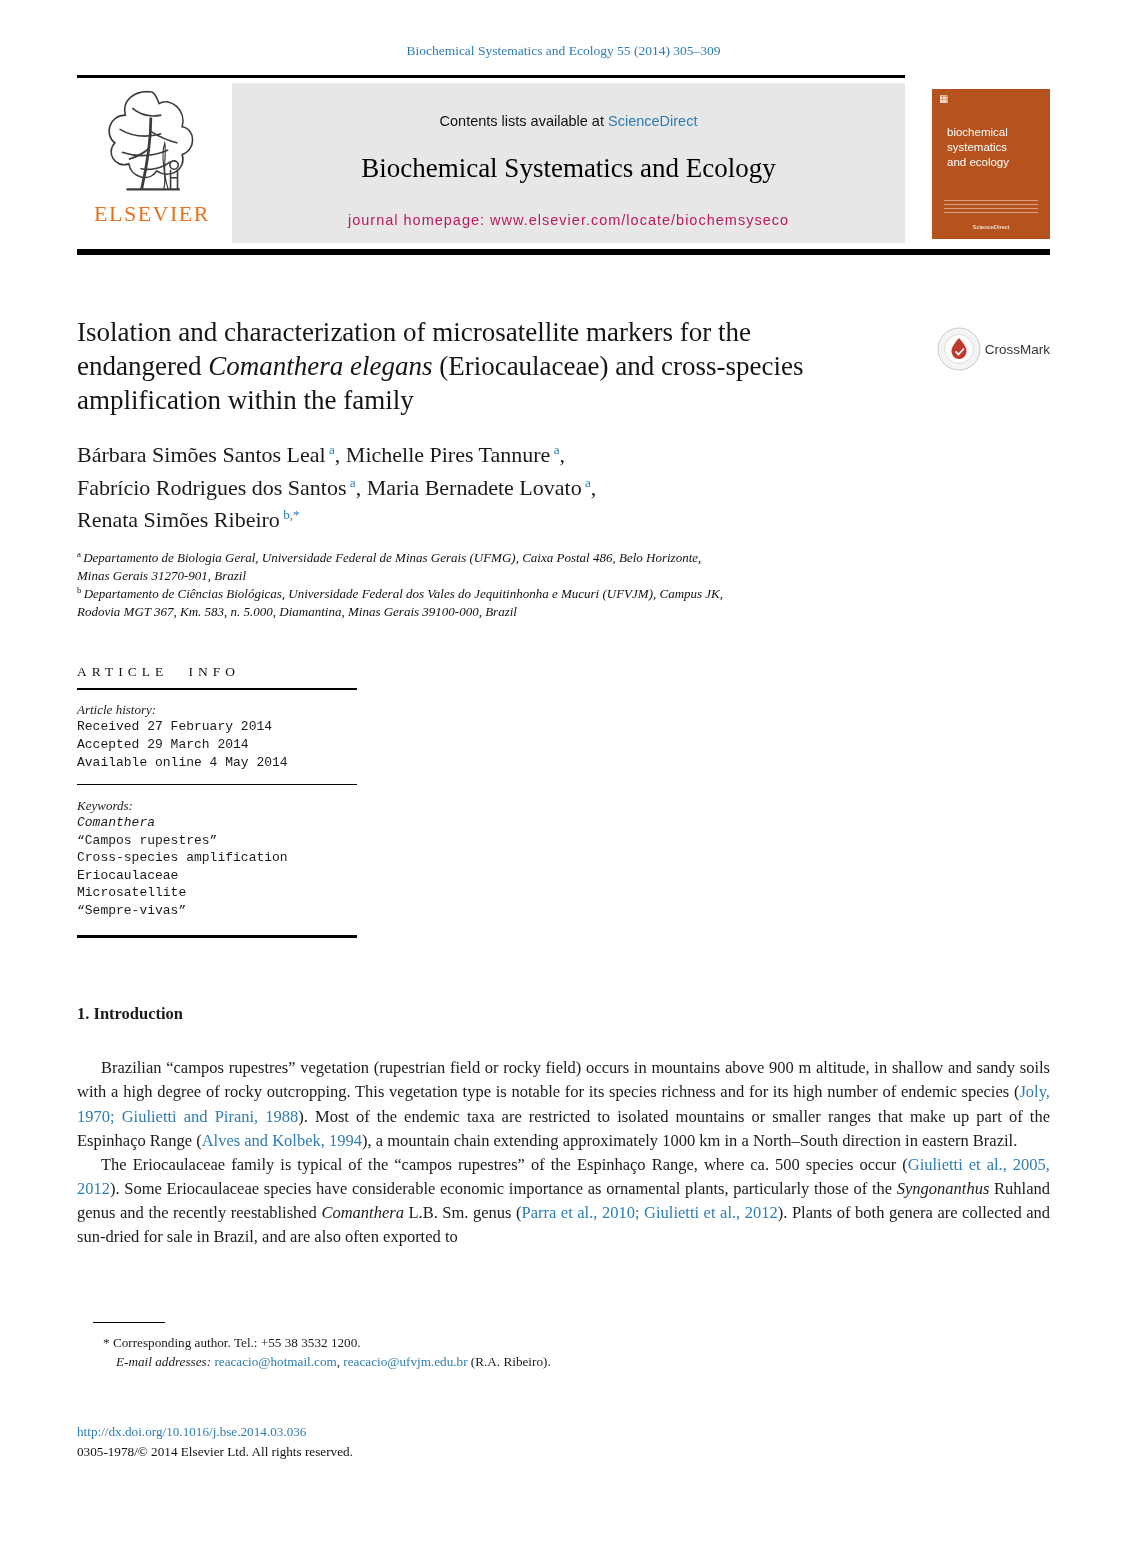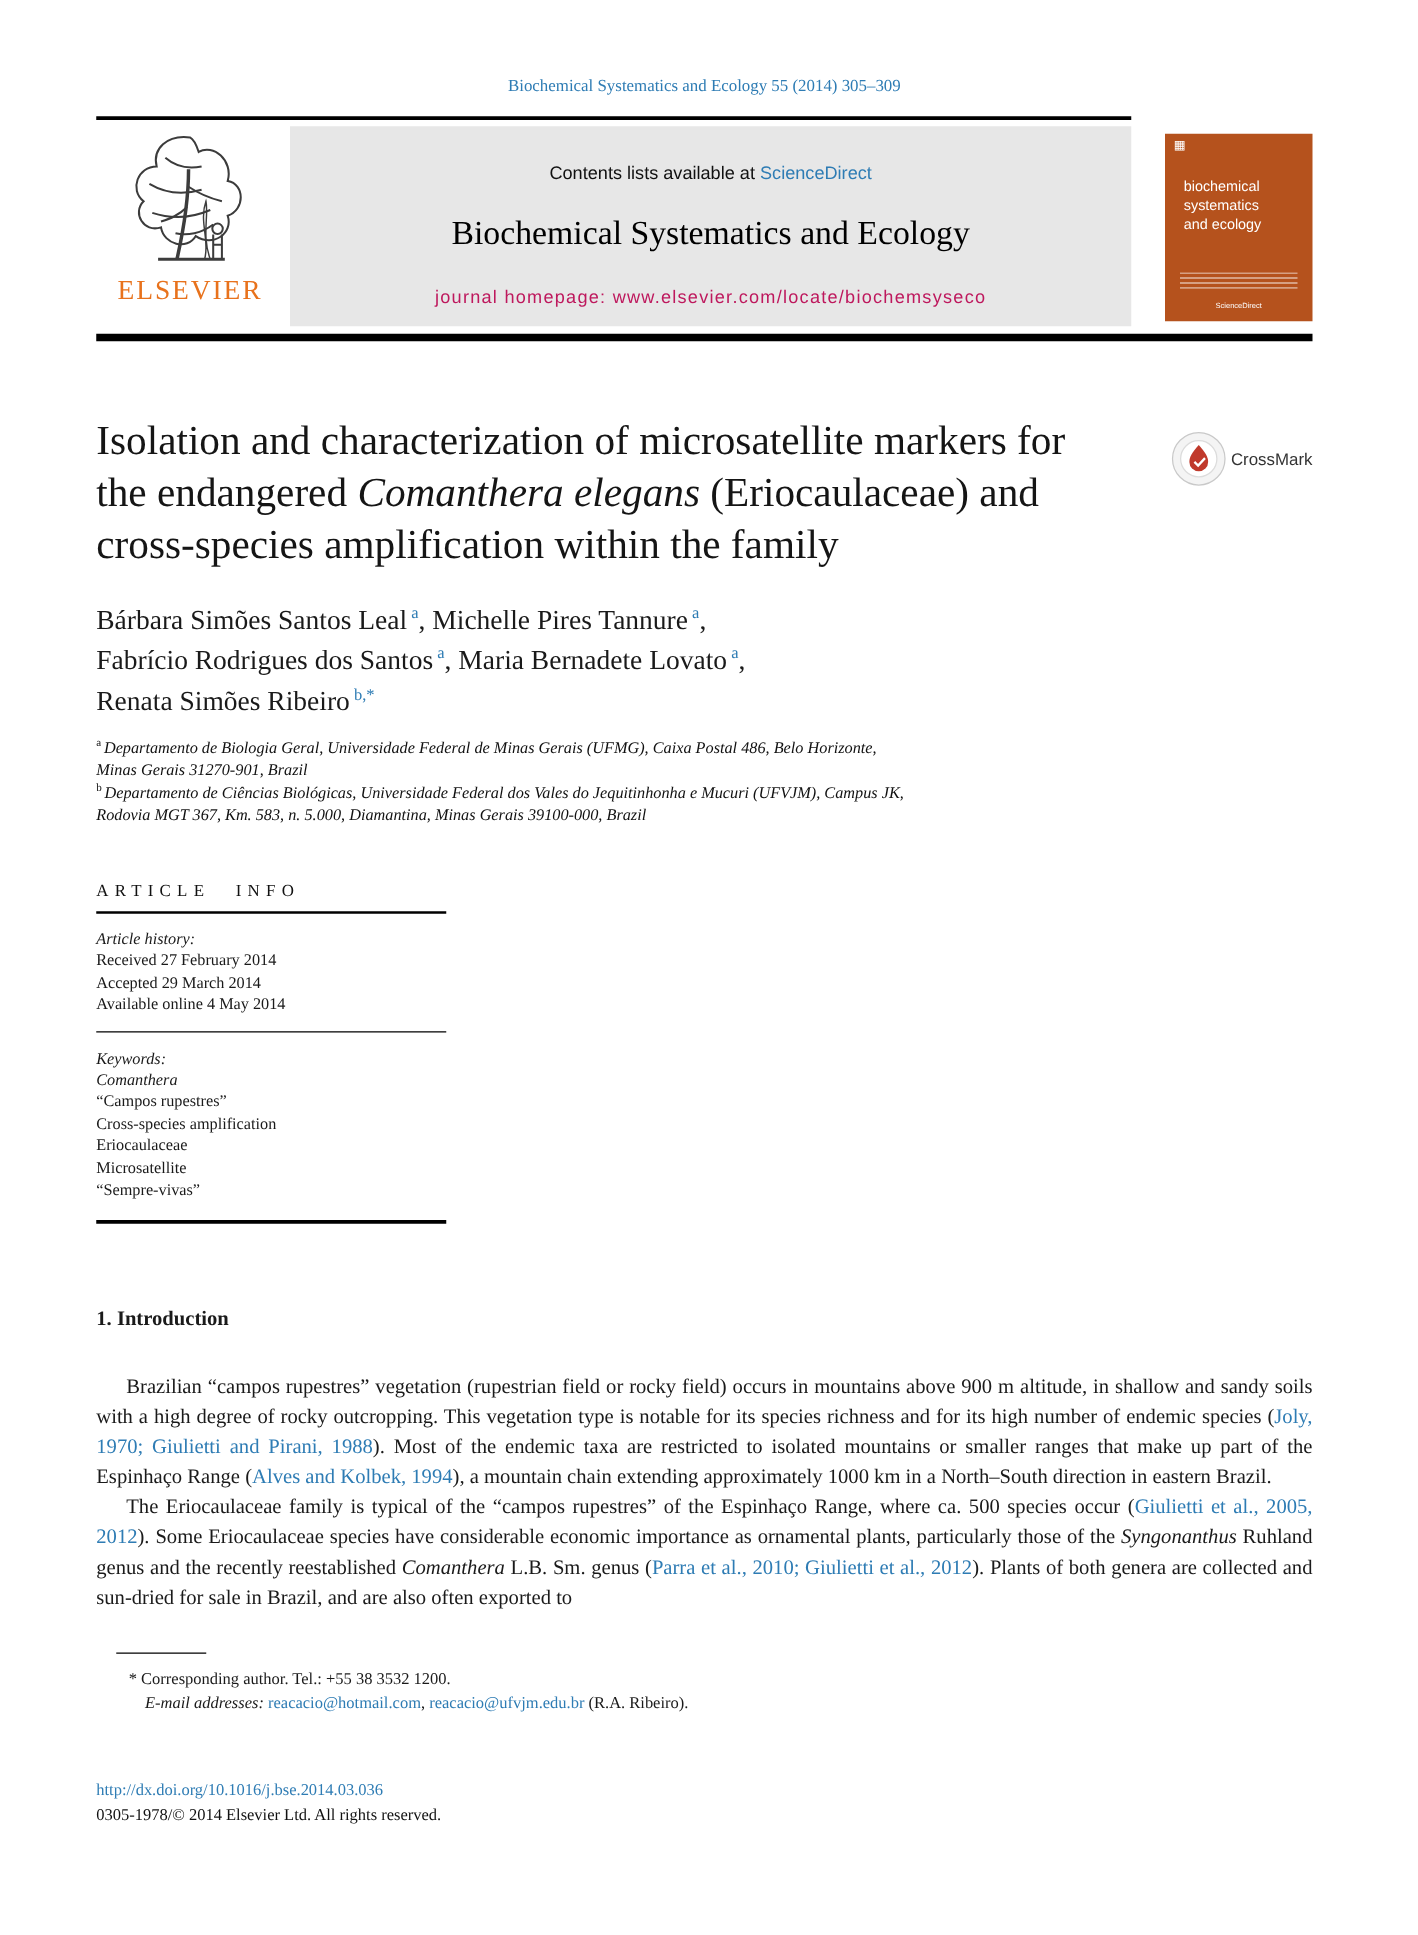--- a/index.html
+++ b/index.html
@@ -10,21 +10,21 @@
   }
   *{margin:0;padding:0;box-sizing:border-box;}
   html,body{background:#ffffff;}
   body{
     width:1134px;height:1548px;position:relative;overflow:hidden;
     font-family:"Liberation Serif","DejaVu Serif",serif;color:#1a1a1a;
   }
   .page{position:absolute;left:77px;top:0;width:973px;height:100%;}
 
   
-  .jref{padding-top:61px;text-align:center;font-size:13.5px;color:var(--link);}
+  .jref{padding-top:43px;text-align:center;font-size:13.5px;color:var(--link);}
 
   
   .rule-top{width:828px;height:3px;background:#000;margin-top:16px;}
   .header-row{position:relative;margin-top:5px;height:160px;}
   .logo-col{position:absolute;left:0;top:2px;width:150px;text-align:center;}
   .logo-col svg{display:block;margin:0 auto;}
   .elsevier-text{color:var(--orange);font-size:22px;letter-spacing:1.5px;margin-top:0px;}
   .banner{position:absolute;left:155px;right:145px;top:0;height:160px;background:var(--banner);text-align:center;padding-top:30px;}
   .contents-line{font-family:"Liberation Sans",sans-serif;font-size:14.5px;color:#111;}
   .contents-line .sd{color:var(--link);}
@@ -33,21 +33,21 @@
   .cover{position:absolute;right:0;top:6px;width:118px;height:150px;background:var(--cover);}
   .cover-glyph{position:absolute;top:5px;left:7px;font-size:10px;color:#fff;line-height:1;}
   .cover-title{position:absolute;top:36px;left:15px;width:82px;font-family:"Liberation Sans",sans-serif;font-size:11.5px;line-height:1.3;color:#fff;text-align:left;}
   .cover-lines{position:absolute;bottom:26px;left:12px;right:12px;height:13px;
     background:repeating-linear-gradient(to bottom,rgba(255,255,255,.45) 0 1px,transparent 1px 4px);}
   .cover-footer{position:absolute;bottom:9px;left:0;right:0;text-align:center;font-family:"Liberation Sans",sans-serif;font-size:6px;color:#fff;}
   .rule-bottom{width:973px;height:6px;background:#000;margin-top:6px;}
 
   
   .title-row{display:flex;margin-top:60px;}
-  .title{width:805px;font-size:33px;line-height:1.26;color:#151515;}
+  .title{width:805px;font-size:27px;line-height:1.26;color:#151515;}
   .crossmark{margin-left:auto;margin-top:12px;display:flex;align-items:center;height:44px;}
   .cm-label{font-family:"Liberation Sans",sans-serif;font-size:13.5px;color:#333;margin-left:4px;}
 
   
   .authors{margin-top:22px;font-size:22px;line-height:1.48;font-family:Liberation Serif, serif;}
   .affils{margin-top:12px;font-size:13px;line-height:1.38;color:#111;}
 
   
   .sg-t{}
   .sg-i{font-style:italic;}
@@ -55,21 +55,21 @@
   .sg-sup{color:var(--link);vertical-align:super;font-size:60%;line-height:0;}
   .sg-supk{vertical-align:super;font-size:68%;line-height:0;}
 
   
   .article-info{margin-top:44px;width:280px;}
   .ai-heading{font-size:13.5px;letter-spacing:5px;word-spacing:12px;color:#111;}
   .ai-rule-med{height:2px;background:#000;margin-top:8px;}
   .ai-rule-thin{height:1px;background:#000;margin-top:13px;}
   .ai-rule-thick{height:3px;background:#000;margin-top:16px;}
   .ai-label{font-style:italic;font-size:13px;margin-top:12px;}
-  .ai-item{font-size:13px;line-height:1.35;}
+  .ai-item{font-size:13px;line-height:1.35;font-family:Liberation Mono, monospace;}
   .ai-item.it{font-style:italic;}
   .ai-keywords{margin-top:12px;}
 
   
   .section-heading{margin-top:66px;font-weight:bold;font-size:16.5px;}
   .para{margin-top:0;font-size:16.5px;line-height:1.46;text-align:justify;text-indent:24px;}
   .para.first{margin-top:32px;}
 
   
   .footnotes{position:absolute;left:16px;top:1322px;font-size:13.2px;}

